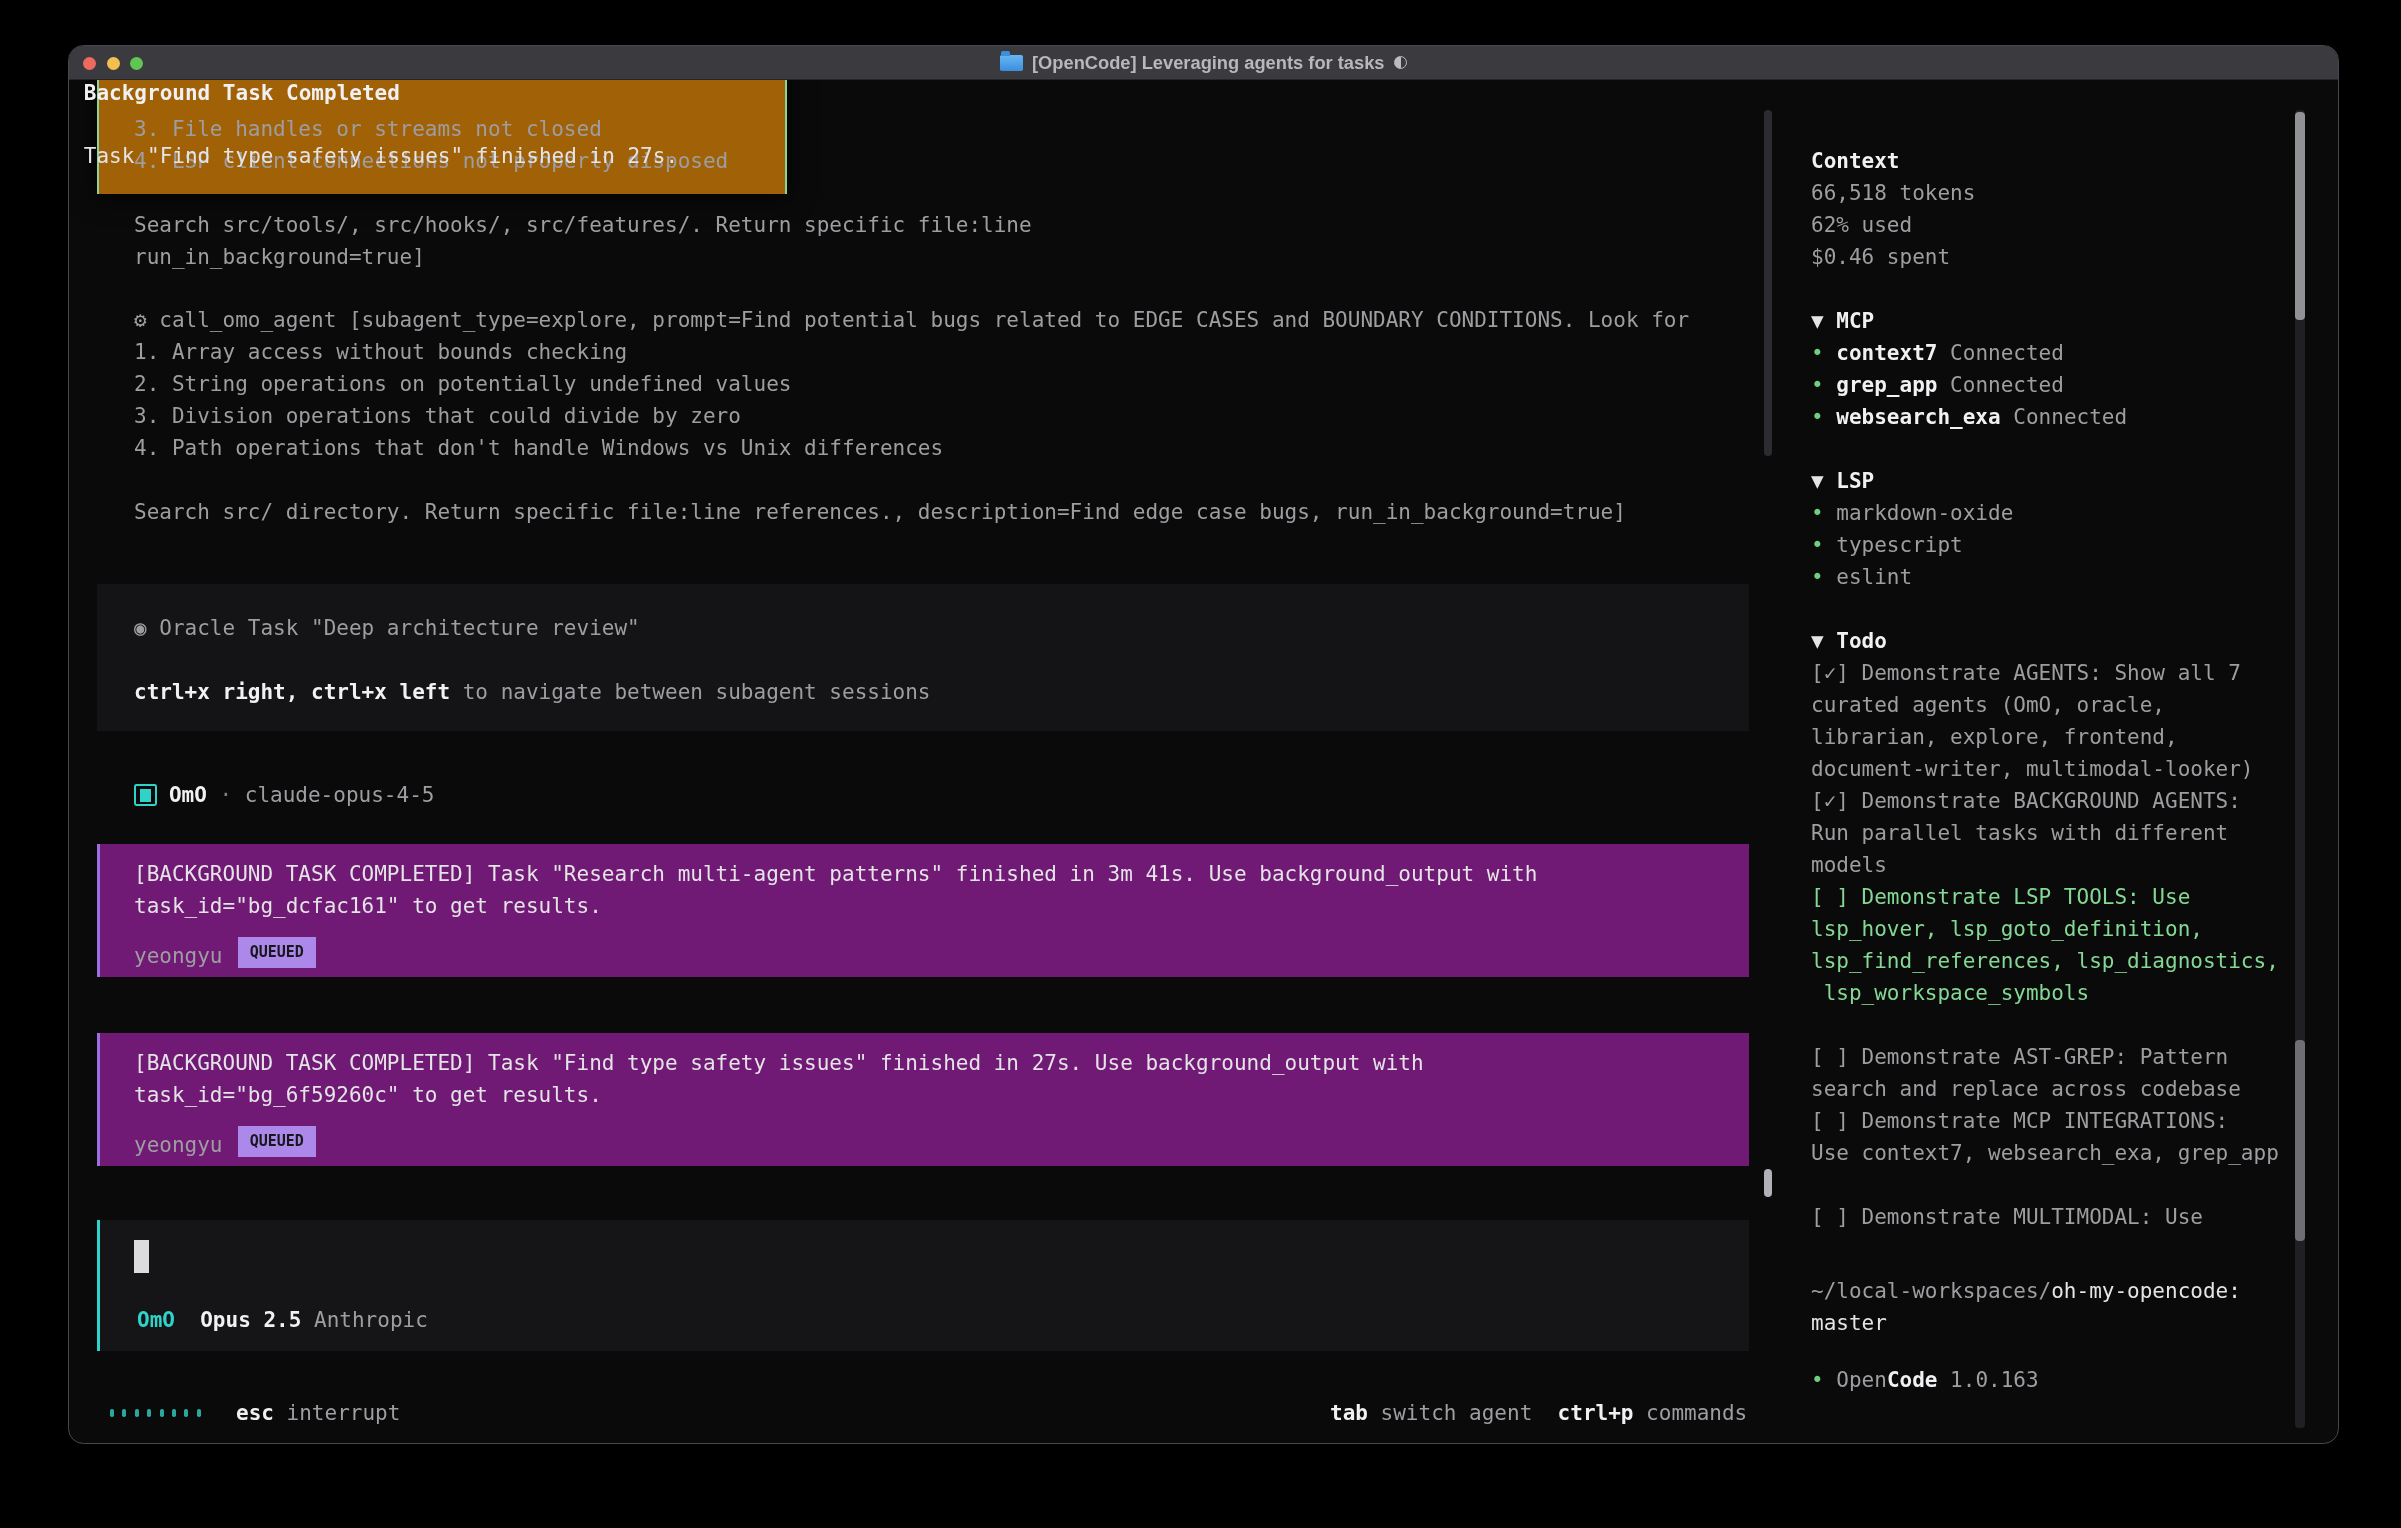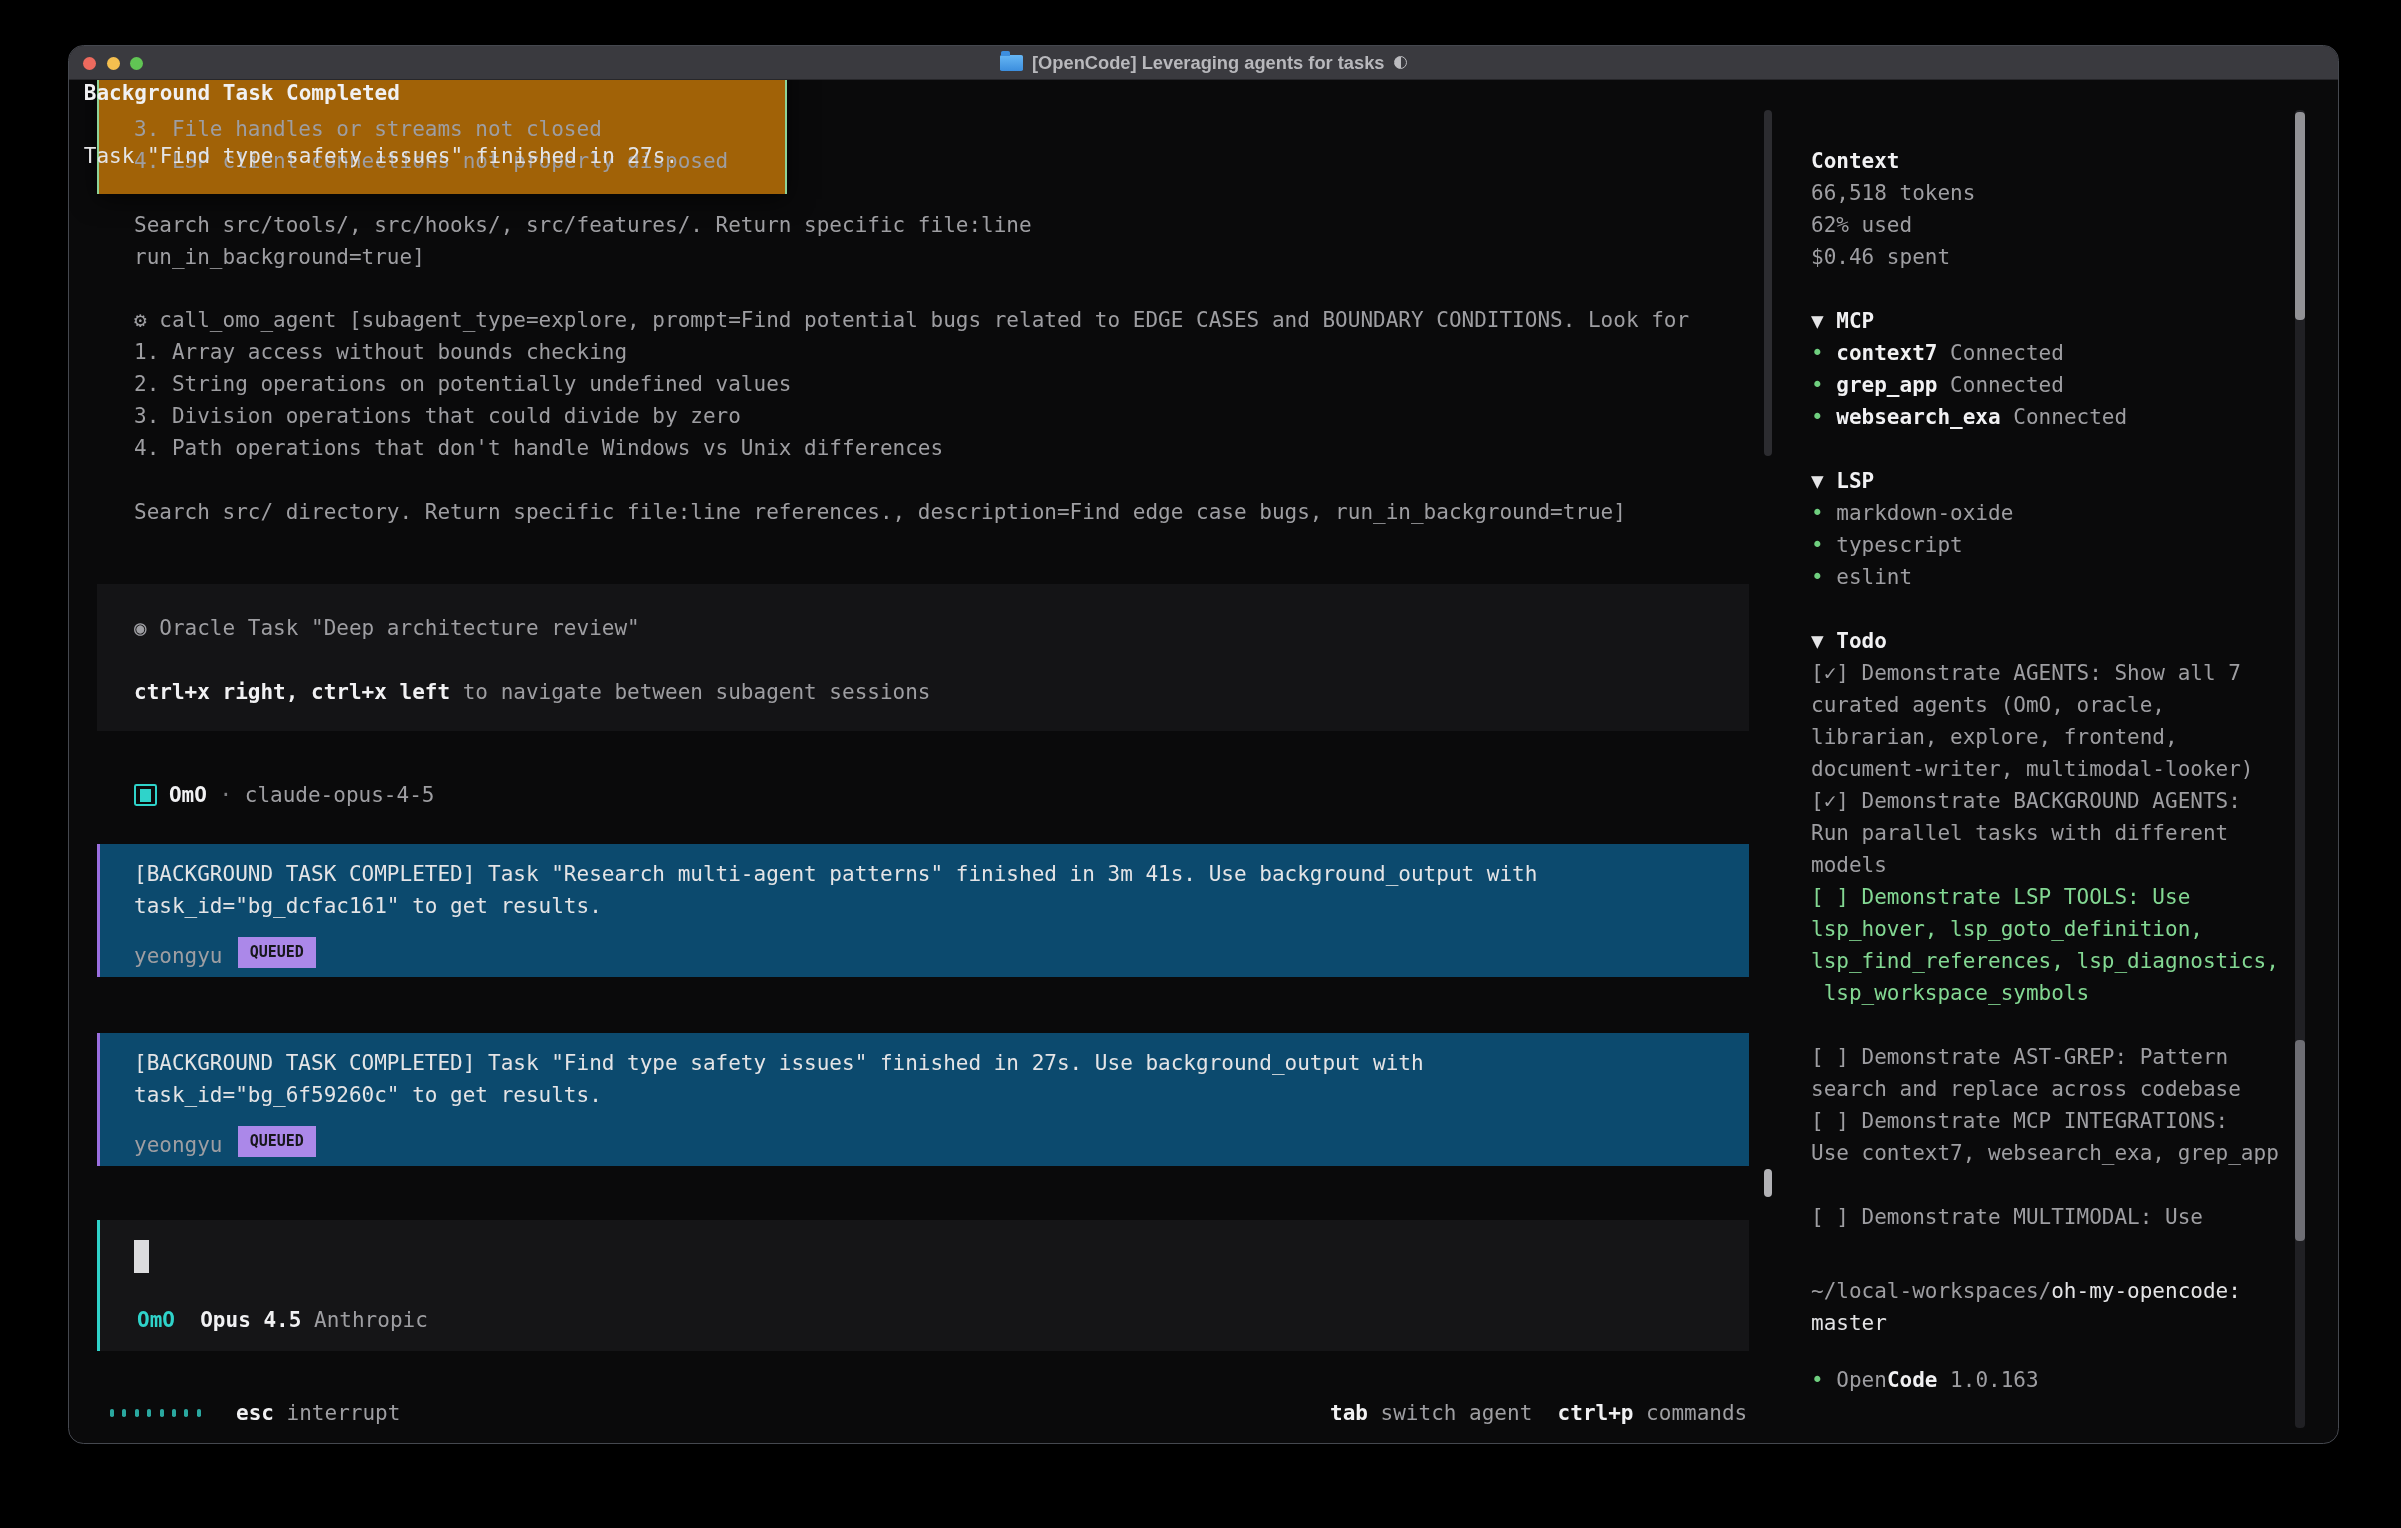--- a/index.html
+++ b/index.html
@@ -45,21 +45,21 @@
   #block-b { left:65px; top:258px; }
 
   .panel { position:absolute; background:#141416; }
   #oracle-box { left:28px; top:538px; width:1652px; height:147px; padding:28px 0 0 37px; }
 
   #omo-header { left:65px; top:733px; height:32px; display:flex; align-items:center; }
   .omo-icon { width:22.5px; height:22.5px; border:2.4px solid #2fd3ca; border-radius:2.4px;
     margin-right:12.4px; display:flex; align-items:center; justify-content:center; }
   .omo-icon-inner { width:10.6px; height:13px; background:#2fd3ca; }
 
-  .msgbox { left:28px; width:1652px; height:133px; background:#0c4a6e;
+  .msgbox { left:28px; width:1652px; height:133px; background:#701a75;
     border-left:3px solid #9a6fe0; padding:14px 0 0 34px; }
   #msg1 { position:absolute; top:798px; }
   #msg2 { position:absolute; top:987px; }
   .status-line { margin-top:15.4px; height:31px; display:flex; align-items:flex-end;
     font-size:21px; }
   .author { color:#9e9ea2; }
   .badge { display:inline-block; margin-left:15.4px; padding:0 11.8px; height:31px;
     line-height:31px; background:#ab88e9; color:#17171c; font-weight:bold; font-size:15px; }
 
   #notif { left:1009px; top:97px; width:690px; height:148px; background:#a16207;
@@ -165,21 +165,21 @@
   </div>
 
   <div id="notif">
     <div class="ntitle">Background Task Completed</div>
     <div class="nbody">Task "Find type safety issues" finished in 27s.</div>
   </div>
 
   <div id="input-box" class="panel">
     <div class="cursor"></div>
     <div id="model-line">
-        <div class="tline"><span class="seg teal">OmO  </span><span class="seg wb">Opus 4.5</span><span class="seg g"> Anthropic</span></div>
+        <div class="tline"><span class="seg teal">OmO  </span><span class="seg wb">Opus 2.5</span><span class="seg g"> Anthropic</span></div>
       </div>
   </div>
 
   <div id="spinner">
     <div class="tick"></div>
       <div class="tick"></div>
       <div class="tick"></div>
       <div class="tick"></div>
     <div class="tick"></div>
       <div class="tick"></div>

